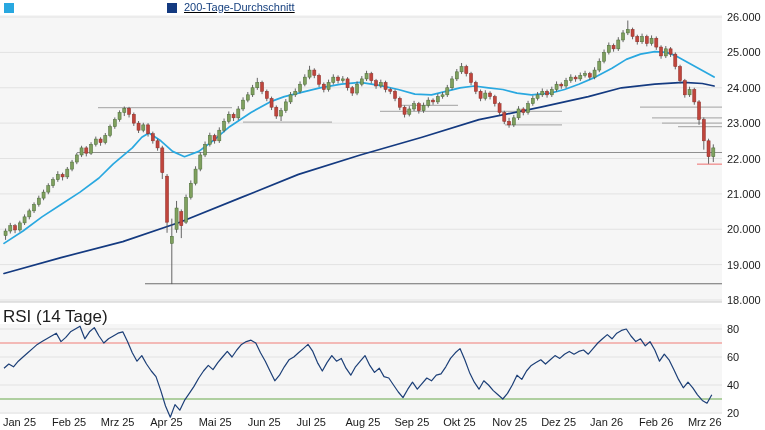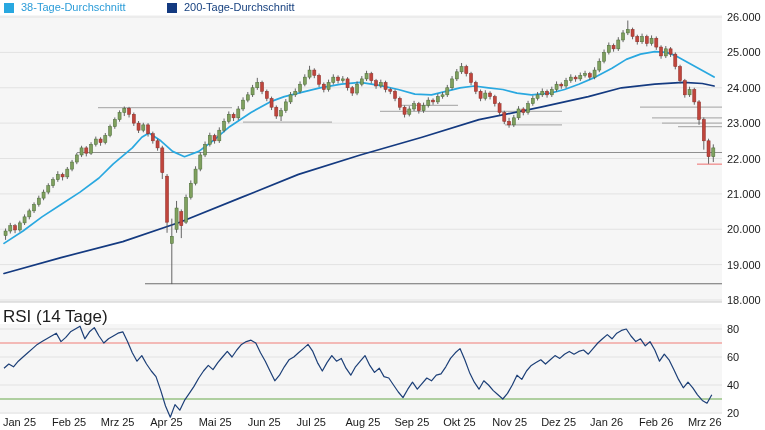--- a/index.html
+++ b/index.html
@@ -382,23 +382,22 @@
       <text x="492.25" y="426" fill="#1a1a1a" font-size="11px" font-family="&quot;Liberation Sans&quot;, sans-serif">Nov 25</text>
       <text x="541.175" y="426" fill="#1a1a1a" font-size="11px" font-family="&quot;Liberation Sans&quot;, sans-serif">Dez 25</text>
       <text x="590.1" y="426" fill="#1a1a1a" font-size="11px" font-family="&quot;Liberation Sans&quot;, sans-serif">Jan 26</text>
       <text x="639.025" y="426" fill="#1a1a1a" font-size="11px" font-family="&quot;Liberation Sans&quot;, sans-serif">Feb 26</text>
       <text x="687.9499999999999" y="426" fill="#1a1a1a" font-size="11px" font-family="&quot;Liberation Sans&quot;, sans-serif">Mrz 26</text>
     </svg>
 
   <div class="legend">
     <div class="legend-item" style="left:4px;">
       <span class="swatch" id="sw38" style="background: rgb(41, 168, 224);"></span>
-      <span class="lbl" id="lb38" style="color: rgb(43, 156, 216);">38-Tage-Durchschnitt</span>
     </div>
-    <div class="legend-item" style="left:167px;">
+    <div class="legend-item" style="left:167px;text-decoration:underline;">
       <span class="swatch" id="sw200" style="background: rgb(20, 58, 128);"></span>
       <span class="lbl" id="lb200" style="color: rgb(22, 64, 127);">200-Tage-Durchschnitt</span>
     </div>
   </div>
 
   <div class="rsi-title">RSI (14 Tage)</div>
 
 </div>
 
 </body></html>

